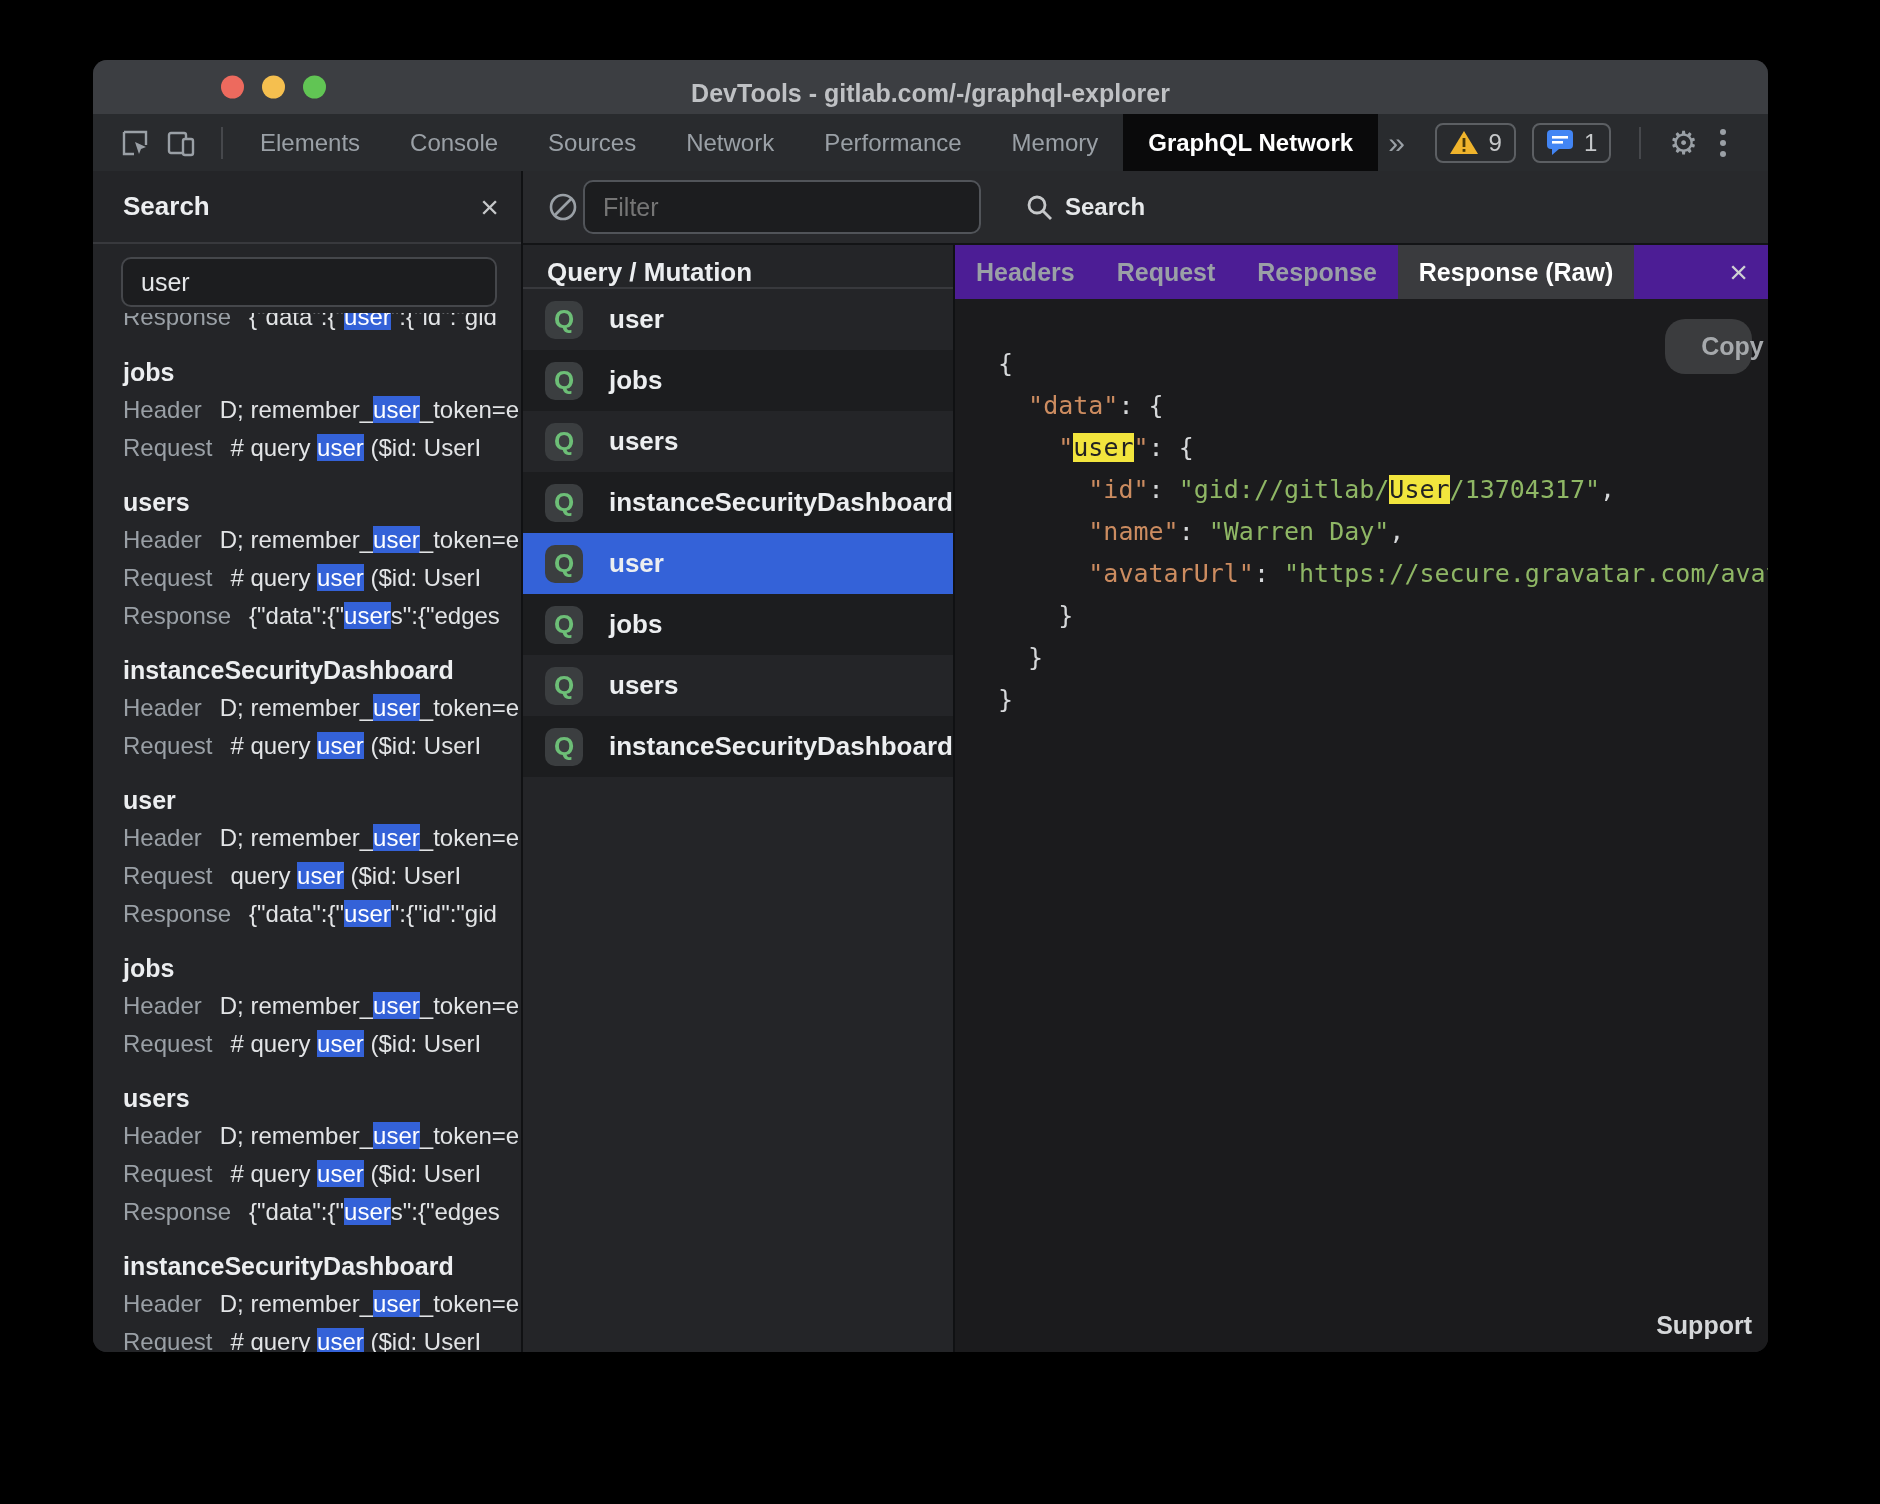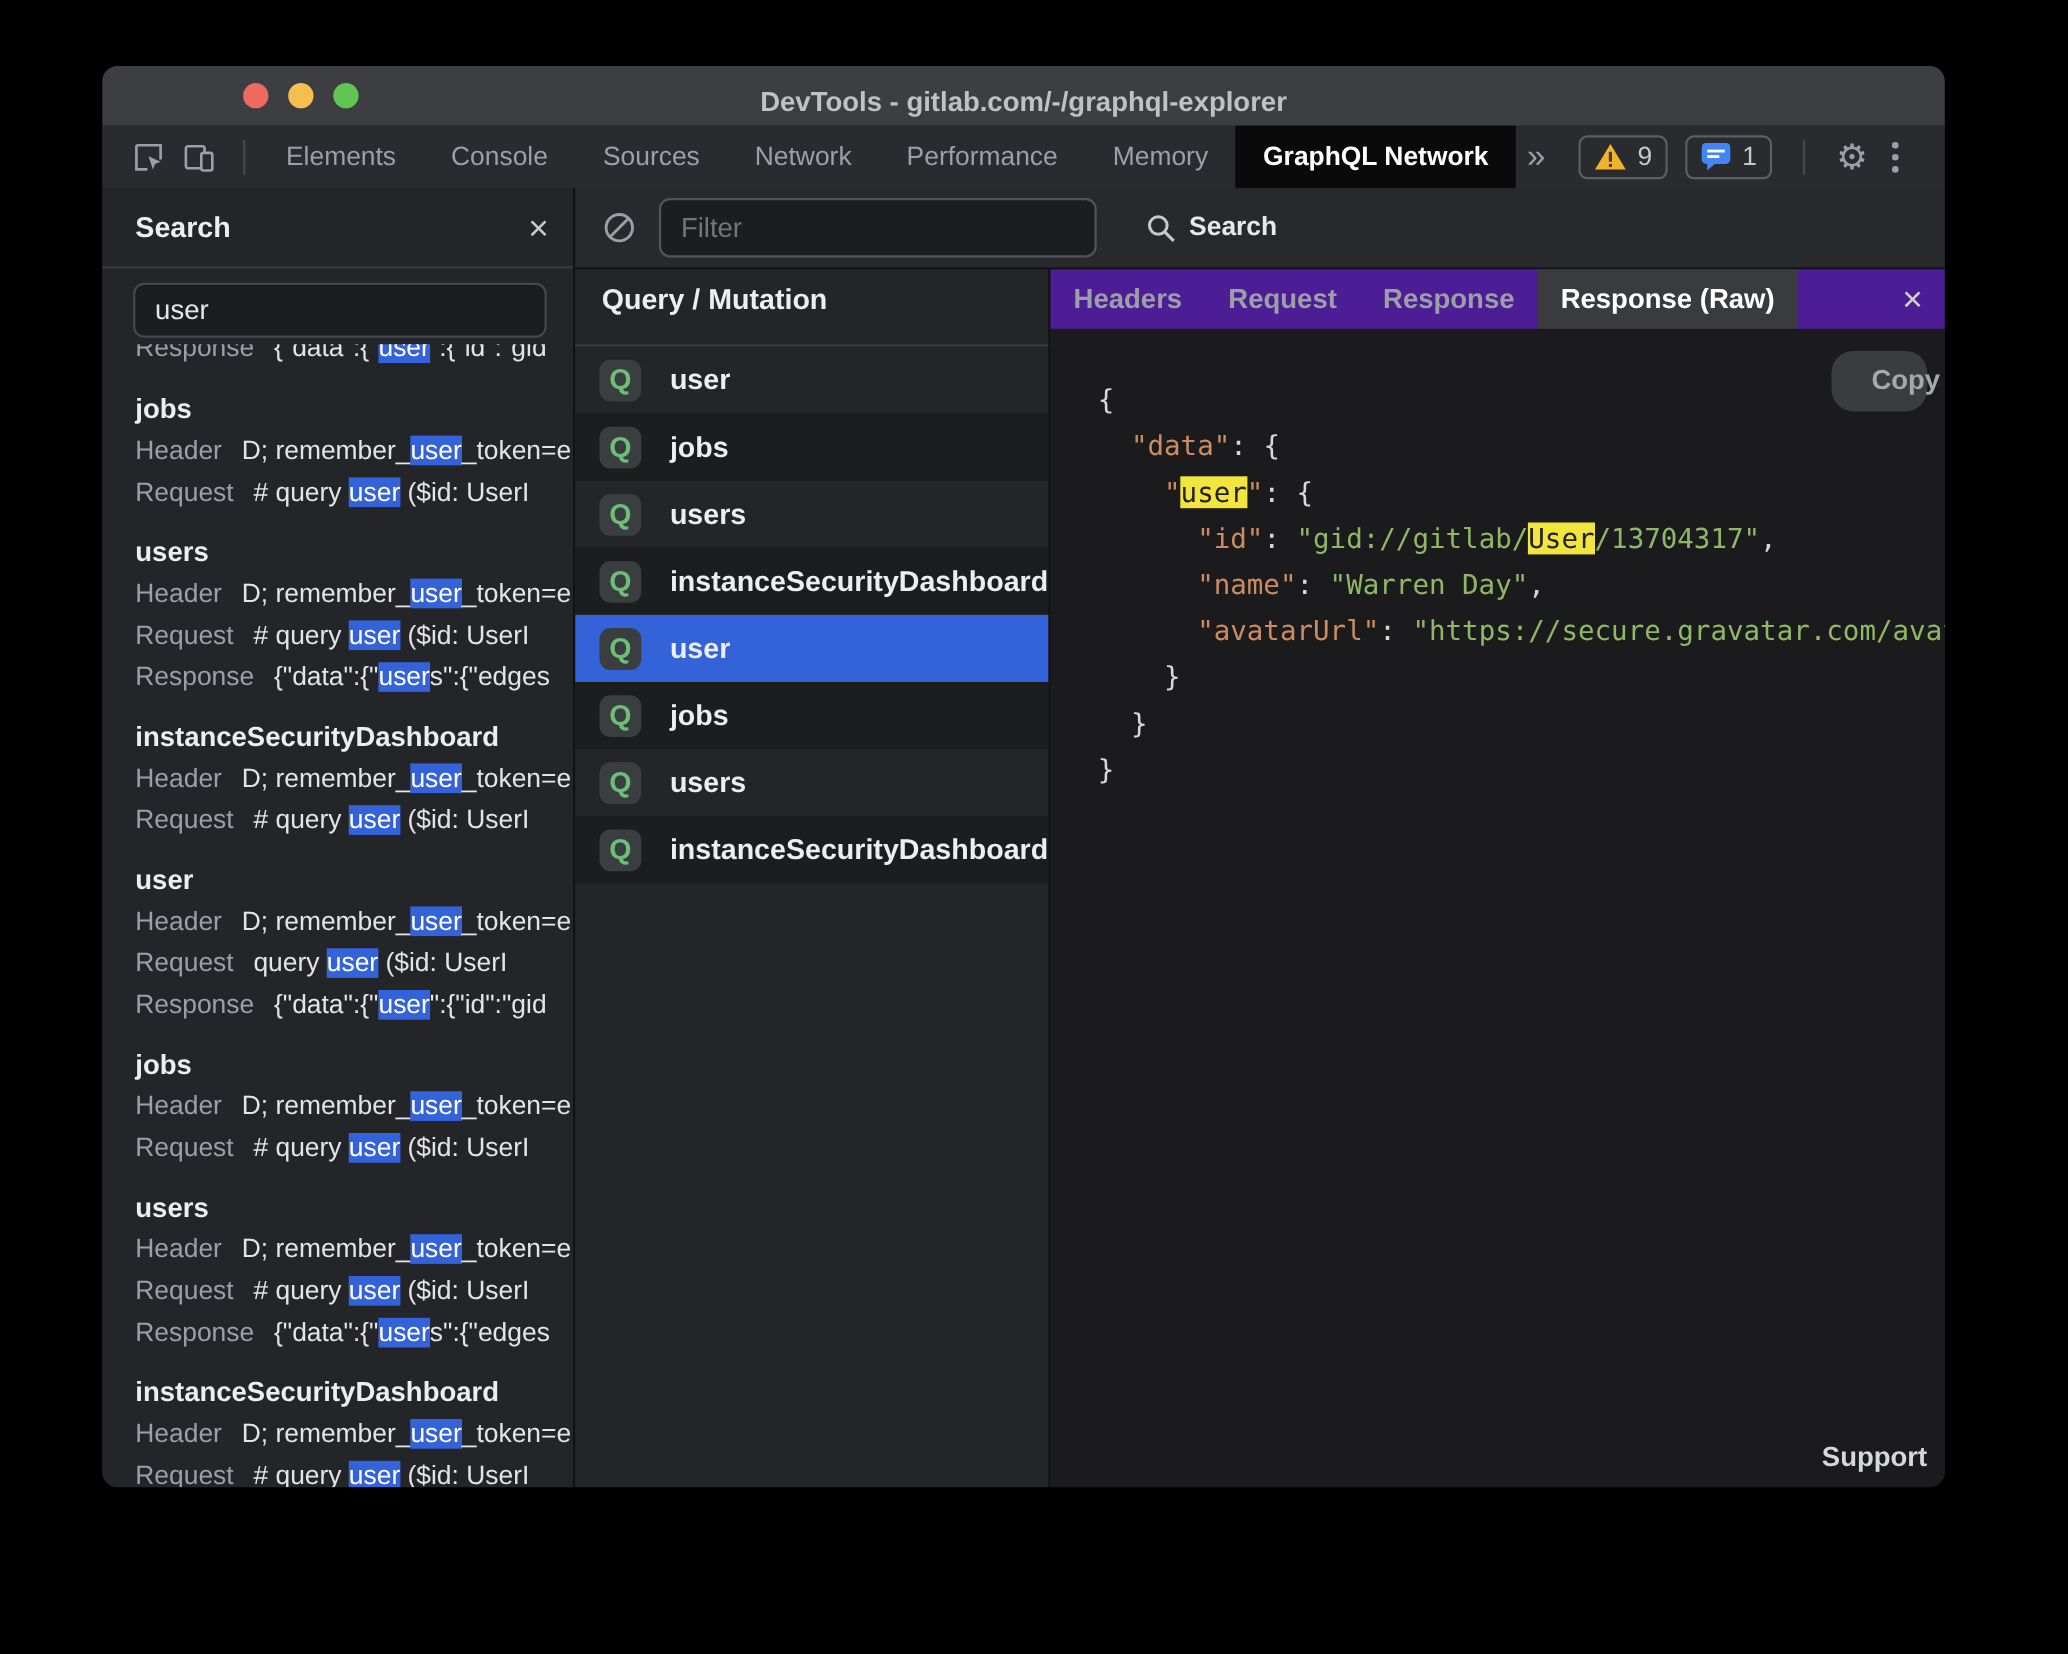--- a/index.html
+++ b/index.html
@@ -43,30 +43,30 @@
   .s-title { font-size:25px; font-weight:bold; color:#eceef0; height:38px; line-height:38px; }
   .s-row { font-size:24px; height:38px; line-height:38px; white-space:nowrap; overflow:hidden; }
   .s-label { color:#9aa0a6; margin-right:18px; }
   .s-val { color:#e2e4e6; }
   .hl-blue { background:#3462d8; color:#fff; }
 
   
   .rightarea { flex:1; display:flex; flex-direction:column; min-width:0; }
   .toolbar { height:74px; flex:0 0 auto; background:#28292c; border-bottom:2px solid #131416; display:flex; align-items:center; padding:0 24px; }
   .block-icon { color:#9aa0a6; display:flex; align-items:center; }
-  .filter-input { width:398px; height:54px; margin-left:20px; border:2px solid #515459; border-radius:10px; background:#1c1d1f; color:#fde047; font-size:25px; padding:0 18px; outline:none; font-family:"Liberation Sans",sans-serif; }
+  .filter-input { width:398px; height:54px; margin-left:4px; border:2px solid #515459; border-radius:10px; background:#1c1d1f; color:#fde047; font-size:25px; padding:0 18px; outline:none; font-family:"Liberation Sans",sans-serif; }
   .cb { display:flex; align-items:center; gap:15px; margin-left:38px; font-size:24px; font-weight:600; color:#e6e8ea; white-space:nowrap; }
   .cb-box { width:27px; height:27px; border:3px solid #8f9296; border-radius:7px; flex:0 0 auto; }
   .tb-search { display:flex; align-items:center; gap:12px; margin-left:44px; font-size:24px; font-weight:600; color:#e6e8ea; }
 
   .splitrow { flex:1; display:flex; min-height:0; }
 
   
   .mid { width:432px; flex:0 0 auto; border-right:2px solid #101113; background:#242528; display:flex; flex-direction:column; }
-  .mid-head { height:70px; flex:0 0 auto; line-height:54px; padding-left:24px; font-size:26px; font-weight:bold; color:#eceef0; border-bottom:2px solid #38393d; }
+  .mid-head { height:44px; flex:0 0 auto; line-height:54px; padding-left:24px; font-size:26px; font-weight:bold; color:#eceef0; border-bottom:2px solid #38393d; }
   .q-row { height:61px; flex:0 0 auto; display:flex; align-items:center; padding-left:22px; gap:26px; }
   .q-row.alt { background:#1c1d1f; }
   .q-row.selected { background:#3462d8; }
   .q-badge { width:38px; height:38px; border-radius:10px; background:#3b3e40; color:#6dbf77; font-weight:bold; font-size:26px; display:flex; align-items:center; justify-content:center; flex:0 0 auto; }
   .q-label { font-size:26px; font-weight:bold; color:#eceef0; white-space:nowrap; }
 
   
   .resp { flex:1; display:flex; flex-direction:column; min-width:0; }
   .resp-tabs { height:54px; flex:0 0 auto; background:#4c1d95; display:flex; align-items:center; }
   .r-tab { padding:0 21px; height:100%; display:flex; align-items:center; font-size:25px; font-weight:600; color:#9aa0a6; white-space:nowrap; }

